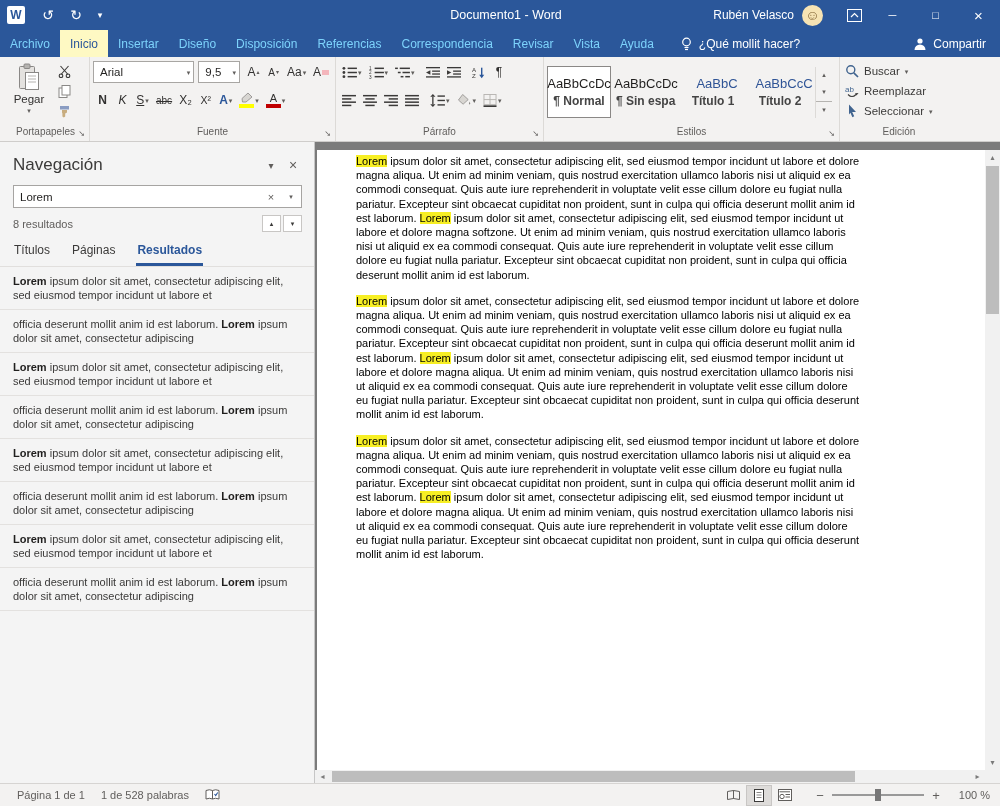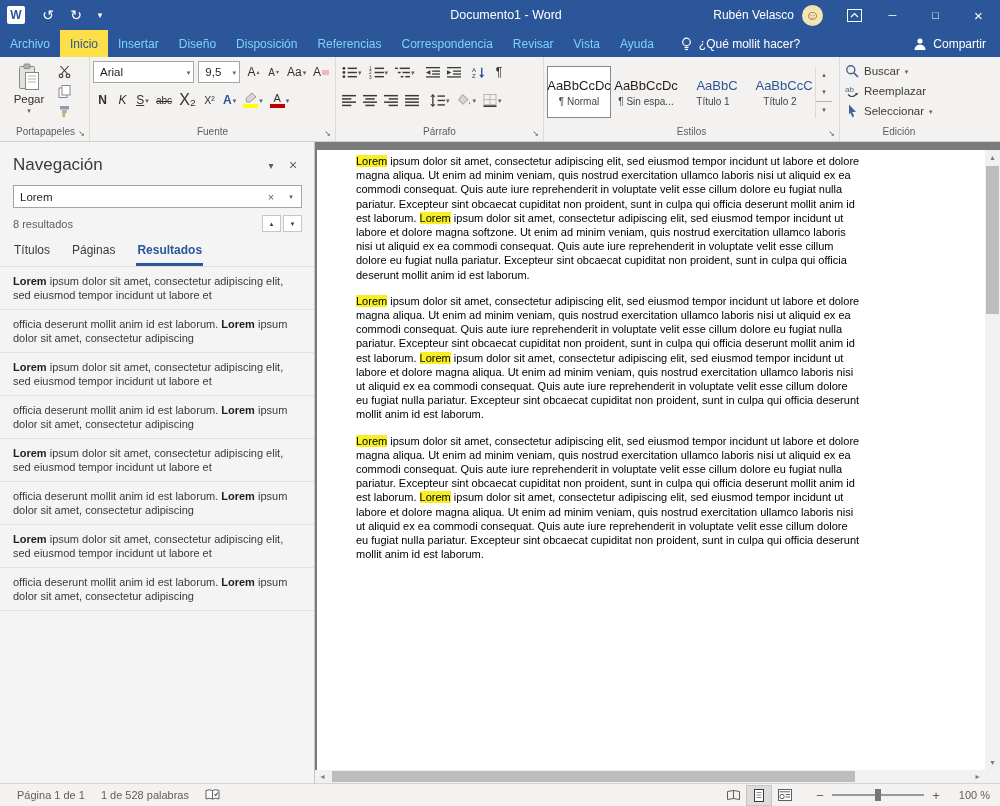--- a/index.html
+++ b/index.html
@@ -17,21 +17,21 @@
   .tb-right { margin-left:auto; display:flex; align-items:center; z-index:2; }
   .user-name { font-size:12px; margin-right:8px; }
   .avatar { width:21px; height:21px; border-radius:50%; background:#f6e3b4; color:#7a5c2e; font-size:14px; display:flex; align-items:center; justify-content:center; margin-right:14px; overflow:hidden; }
   .ribbon-opts { width:34px; height:30px; display:flex; align-items:center; justify-content:center; background:transparent; border:none; }
   .win-btn { width:43px; height:30px; background:transparent; border:none; color:#fff; font-size:11px; display:flex; align-items:center; justify-content:center; }
   .win-btn.close { font-size:15px; }
 
   
   .tabrow { flex:0 0 27px; background:#2b579a; display:flex; align-items:stretch; color:#fff; }
   .rtab { border:none; background:transparent; color:#7dd3fc; font-size:12px; padding:0 10px; height:27px; }
-  .rtab.active { background:#fde047; color:#2b579a; }
+  .rtab.active { background:#fef9c3; color:#2b579a; }
   .tellme { display:flex; align-items:center; gap:6px; margin-left:16px; font-size:12px; color:#fff; }
   .share { margin-left:auto; display:flex; align-items:center; gap:6px; font-size:12px; padding-right:14px; }
 
   
   .ribbon { flex:0 0 84px; background:#f3f2f1; border-bottom:1px solid #cfcdcb; display:flex; align-items:stretch; padding-left:2px; }
   .rgroup { display:flex; flex-direction:column; border-right:1px solid #dcdad7; padding:3px 3px 0 3px; position:relative; }
   .rbody { flex:1; }
   .rlabel { height:17px; font-size:10px; color:#605e5c; text-align:center; line-height:15px; position:relative; }
   .launcher { position:absolute; right:1px; bottom:3px; font-size:8px; color:#605e5c; line-height:1; background:transparent; border:none; }
   .rrow { display:flex; align-items:center; height:24px; gap:1px; }
@@ -48,21 +48,21 @@
   .clip-col { display:flex; flex-direction:column; margin-left:2px; gap:2px; padding-top:2px; }
   .clip-col .rbtn { height:18px; }
 
   
   .styles-body { display:flex; align-items:center; }
   .styles-gallery { display:flex; gap:3px; }
   .style-card { width:64px; height:52px; border:1px solid transparent; display:flex; flex-direction:column; align-items:center; justify-content:center; gap:3px; }
   .style-card.selected { background:#fff; border-color:#8a8886; }
   .style-preview { font-size:13px; color:#201f1e; white-space:nowrap; }
   .style-card.heading .style-preview { color:#2f5496;margin-left:8px; }
-  .style-label { font-size:10px; color:#444; white-space:nowrap; overflow:hidden; max-width:60px; }
+  .style-label { font-size:12px; color:#444; white-space:nowrap; overflow:hidden; max-width:60px;font-weight:bold; }
   .gal-arrows { display:flex; flex-direction:column; margin-left:3px; border-left:1px solid #dcdad7; }
   .gal-arrows button { width:16px; height:17px; background:transparent; border:none; font-size:7px; color:#605e5c; }
   .gal-arrows .more { border-top:1px solid #b5b3b0; }
 
   
   .ed-item { display:flex; align-items:center; gap:5px; height:20px; font-size:11.5px; color:#3b3a39; background:transparent; border:none; padding:0 2px; }
 
   .svgi { display:block; }
 
   
@@ -250,21 +250,21 @@
             </button>
         </div>
         <div class="rrow">
           <button class="rbtn" style="font-weight:bold">N</button>
           <button class="rbtn" style="font-style:italic">K</button>
           <button class="rbtn">
               <span style="text-decoration:underline">S</span>
               <span class="cdd">▾</span>
             </button>
           <button class="rbtn" style="font-size:10px;text-decoration:line-through">abc</button>
-          <button class="rbtn" style="font-size:16px">X₂</button>
+          <button class="rbtn" style="font-size:12px">X₂</button>
           <button class="rbtn" style="font-size:10.5px">X²</button>
           <button class="rbtn">
               <span style="color:#2b579a;font-weight:bold">A</span>
               <span class="cdd">▾</span>
             </button>
           <button class="rbtn">
             <span class="bar-btn">
               <svg class="svgi" width="13" height="11" viewBox="0 0 13 11">
                   <path d="M8 1 L12 5 L6 10 L2.5 10 L2 6.5 Z" fill="#d8d6d2" stroke="#8a8886" stroke-width="0.8"></path>
                 </svg>

